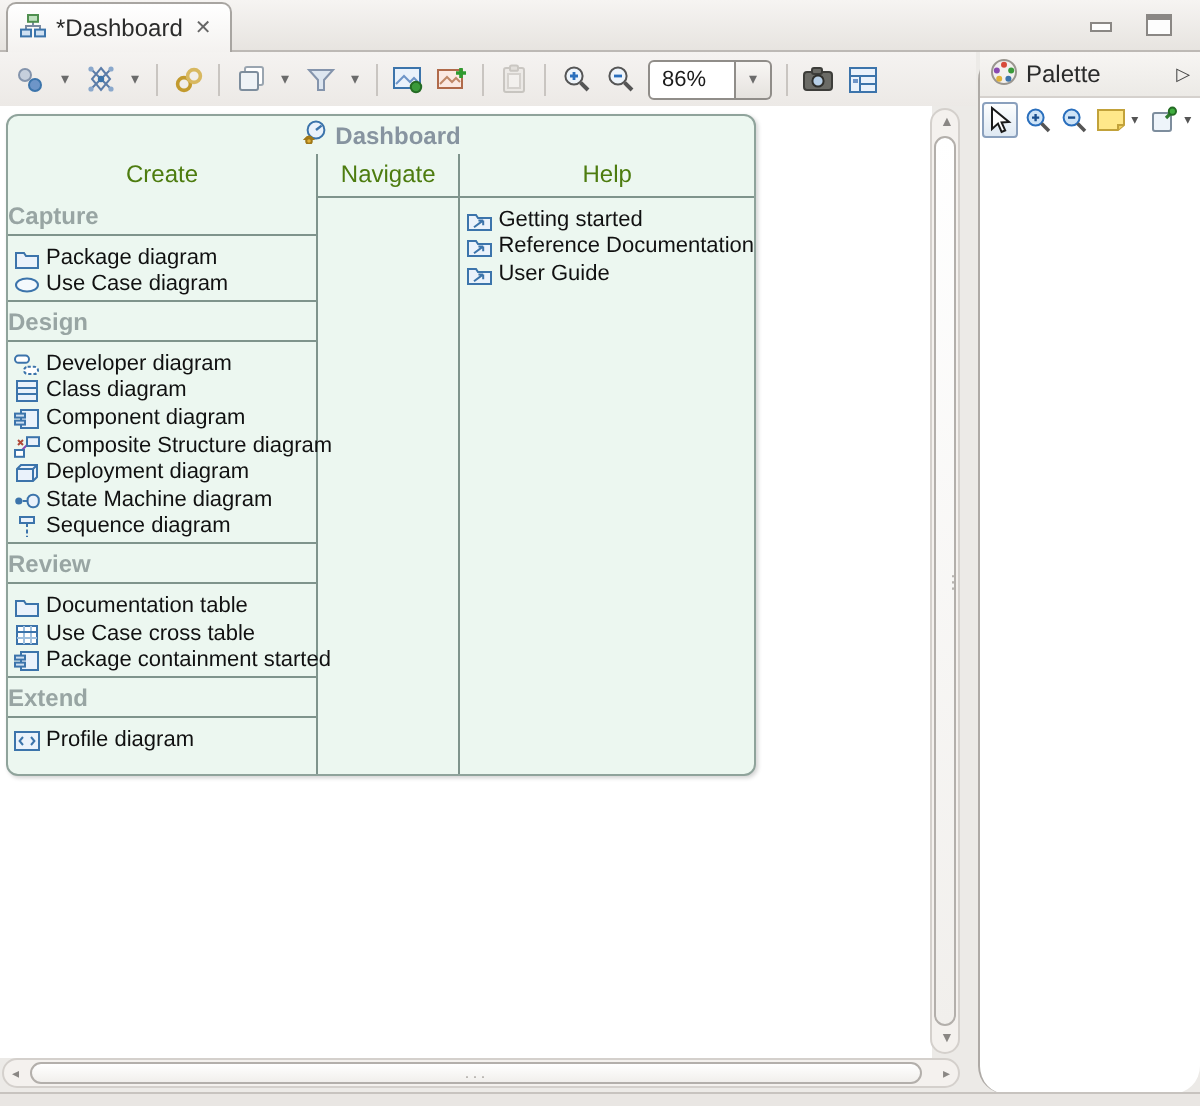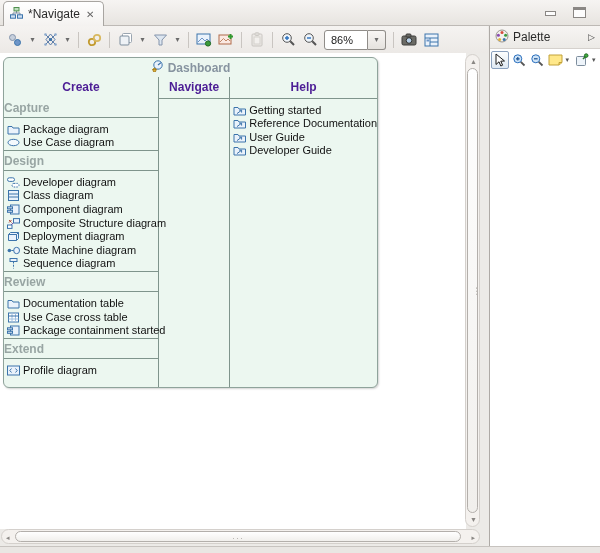--- a/index.html
+++ b/index.html
@@ -44,21 +44,21 @@
   #dashboard { position:absolute; left:3px; top:4px; width:375px; height:331px;
     background:#ecf7f0; border:1px solid #8fa39b; border-radius:6px;
     box-shadow:1px 1px 2px rgba(0,0,0,.18); overflow:hidden; }
   #dash-title { height:19px; display:flex; align-items:center; justify-content:center; gap:4px;
     font-weight:bold; font-size:12px; color:#8794a0; }
   #dash-columns { display:flex; height:312px; }
   .dash-col { height:100%; }
   .dash-col:nth-child(1){ width:155px; border-right:1px solid #7f948c; }
   .dash-col:nth-child(2){ width:86px;  border-right:1px solid #7f948c; }
   .dash-col:nth-child(3){ flex:1; }
-  .dash-header { text-align:center; font-weight:bold; font-size:12px; color:#4c1d95; height:21px; line-height:21px; }
+  .dash-header { text-align:center; font-weight:normal; font-size:12px; color:#4d7c0f; height:21px; line-height:21px; }
   .dash-subheader { text-align:left; font-weight:bold; font-size:12px; color:#98a5a3; height:19px; line-height:20px; }
   .dash-line { border-top:1px solid #7f948c; height:0; }
   .dash-list { padding:3px 0 2px 0; }
   .dash-item { display:flex; align-items:flex-end; gap:3px; height:13.6px; padding-left:3px; cursor:pointer; white-space:nowrap; }
   .dash-item .item-icon { width:13px; height:11px; display:flex; align-items:center; }
   .dash-item .item-label { font-size:11px; color:#111; }
 
   
   .scrollbar { position:absolute; background:#f4f1ee; border:1px solid #d4d0cc; border-radius:8px; }
   #vscroll { left:465px; top:54px; width:15px; height:473px; }
@@ -70,21 +70,21 @@
   #hscroll .right { right:4px; top:3.5px; }
   .thumb { position:absolute; background:linear-gradient(#ffffff,#f1efec); border:1px solid #b3afab; border-radius:7px; }
   #vscroll .thumb { left:1px; right:1px; top:13px; bottom:13px; }
   #hscroll .thumb { top:1px; bottom:1px; left:13px; width:446px; }
   .grip { position:absolute; color:#b3afab; font-size:9px; letter-spacing:1px; }
   #vscroll .grip { top:50%; left:4px; transform:translateY(-50%); }
   #hscroll .grip { left:50%; top:1px; transform:translateX(-50%); }
 
   
   #palette { position:absolute; left:489px; top:26px; width:111px; height:521px;
-    background:#ffffff; border-left:1px solid #aeaaa6; }
+    background:#ffffff; border-left:1px solid #aeaaa6;border-radius:14px; }
   #palette-header { height:23px; background:linear-gradient(#f7f5f3,#eceae6);
     border-bottom:1px solid #d5d1cd; display:flex; align-items:center; gap:4px; padding:0 5px; cursor:pointer; }
   #palette-header .palette-title { font-size:12px; color:#2b2b2b; flex:1; }
   #palette-header .palette-arrow { font-size:9px; color:#444; }
   #palette-tools { height:22px; display:flex; align-items:center; gap:1px; padding:1px 1px; }
   .ptool { display:flex; align-items:center; justify-content:center; width:18px; height:18px; cursor:pointer; }
   .ptool.selected { border:1px solid #8aa0bd; background:linear-gradient(#fdfefe,#dfe9f3); border-radius:2px; }
   .pcaret { font-size:7px; color:#555; width:7px; }
 
   
@@ -97,21 +97,21 @@
 <div id="tabbar">
   <div id="editor-tab">
     <span>
       <svg width="13" height="12" viewBox="0 0 13 12">
         <path d="M6.5 4 v2 M3 8 V6 H10 V8" stroke="#7a8aa0" fill="none"></path>
         <rect x="4" y="0.5" width="5" height="3.4" fill="#bfe0bf" stroke="#4f8f4f"></rect>
         <rect x="0.5" y="7.8" width="5" height="3.4" fill="#cfe0f2" stroke="#3c74ab"></rect>
         <rect x="7.5" y="7.8" width="5" height="3.4" fill="#cfe0f2" stroke="#3c74ab"></rect>
       </svg>
     </span>
-    <span class="tab-title">*Navigate</span>
+    <span class="tab-title">*Dashboard</span>
     <span class="tab-close">✕</span>
   </div>
   <div class="win-buttons">
     <span class="win-btn" id="min-btn"></span>
     <span class="win-btn" id="max-btn"></span>
   </div>
 </div>
 
 <div id="toolbar">
   <button class="tbtn">
@@ -406,29 +406,20 @@
             </div>
             <div class="dash-item">
               <div class="item-icon">
                 <svg width="13" height="11" viewBox="0 0 13 11">
                   <path d="M1 2.5 h4 l1 1.5 h6.5 v6 H1 Z" fill="#eaf2fb" stroke="#3c74ab"></path>
                   <path d="M4 8.6 L8.6 5.2 M8.6 5.2 h-2.4 M8.6 5.2 v2.4" fill="none" stroke="#3c74ab"></path>
                 </svg>
               </div>
               <div class="item-label">User Guide</div>
             </div>
-            <div class="dash-item">
-              <div class="item-icon">
-                <svg width="13" height="11" viewBox="0 0 13 11">
-                  <path d="M1 2.5 h4 l1 1.5 h6.5 v6 H1 Z" fill="#eaf2fb" stroke="#3c74ab"></path>
-                  <path d="M4 8.6 L8.6 5.2 M8.6 5.2 h-2.4 M8.6 5.2 v2.4" fill="none" stroke="#3c74ab"></path>
-                </svg>
-              </div>
-              <div class="item-label">Developer Guide</div>
-            </div>
           </div>
         </div>
       </div>
   </div>
 </div>
 
 <div id="vscroll" class="scrollbar">
   <span class="scroll-arrow up">▲</span>
   <div class="thumb">
       <span class="grip">⋮</span>

